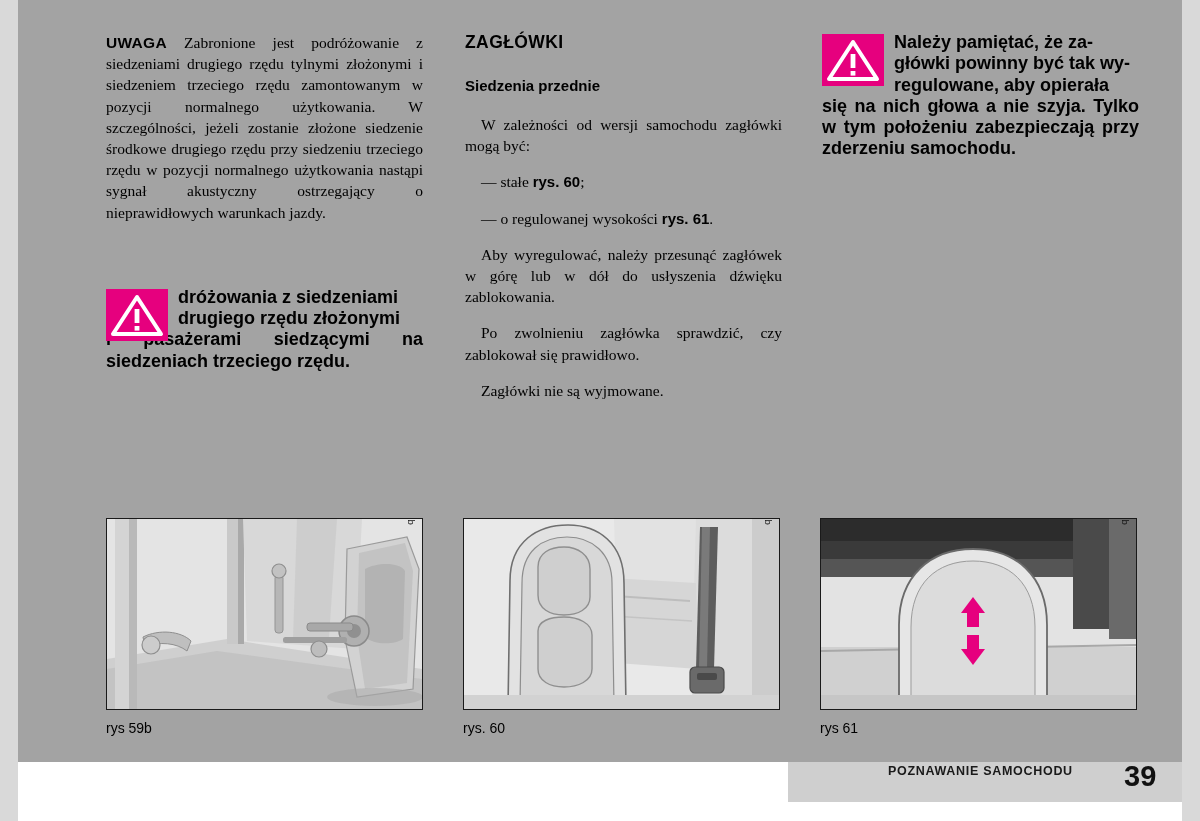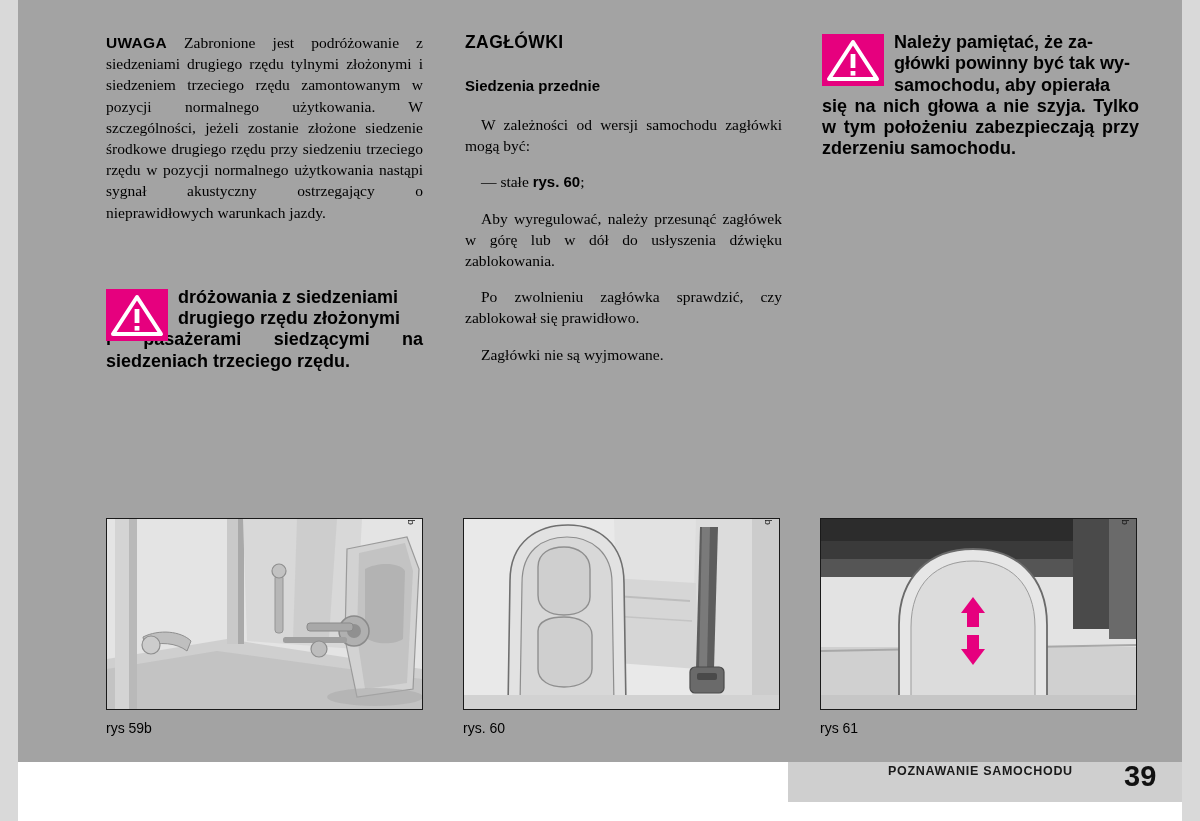--- a/index.html
+++ b/index.html
@@ -233,20 +233,21 @@
     <div class="col col2">
 
       <h2 class="section-head">ZAGŁÓWKI</h2>
 
       <h3 class="sub-head">Siedzenia przednie</h3>
 
       <p class="body indent">W zależności od wersji samochodu zagłówki mogą być:</p>
 
       <p class="body indent"><span>— stałe </span><span class="bold-label">rys. 60</span><span>;</span></p>
 
+      <p class="body indent"><span>— o regulowanej wysokości </span><span class="bold-label">rys. 61</span><span>.</span></p>
 
       <p class="body indent">Aby wyregulować, należy przesunąć zagłówek w górę lub w dół do usłyszenia dźwięku zablokowania.</p>
 
       <p class="body indent">Po zwolnieniu zagłówka sprawdzić, czy zablokował się prawidłowo.</p>
 
       <p class="body indent">Zagłówki nie są wyjmowane.</p>
 
     </div>
 
     <div class="col col3">
@@ -256,21 +257,21 @@
           <svg width="62" height="52" viewBox="0 0 62 52">
             <rect x="0" y="0" width="62" height="52" fill="#e6007e"></rect>
             <polygon points="31,8 55,45 7,45" fill="none" stroke="#ffffff" stroke-width="4" stroke-linejoin="round"></polygon>
             <rect x="28.6" y="20" width="4.8" height="14" fill="#ffffff"></rect>
             <rect x="28.6" y="37" width="4.8" height="4.6" fill="#ffffff"></rect>
           </svg>
         </div>
         <div class="warn-text">
           <div class="warn-first-lines">Należy pamiętać, że za-</div>
           <div class="warn-first-lines">główki powinny być tak wy-</div>
-          <div class="warn-first-lines">samochodu, aby opierała</div>
+          <div class="warn-first-lines">regulowane, aby opierała</div>
           <div>się na nich głowa a nie szyja. Tylko w tym położeniu zabezpieczają przy zderzeniu samochodu.</div>
         </div>
       </div>
 
     </div>
 
     <div class="figures">
 
       <div class="fig fig1">
         <div class="fig-frame">

